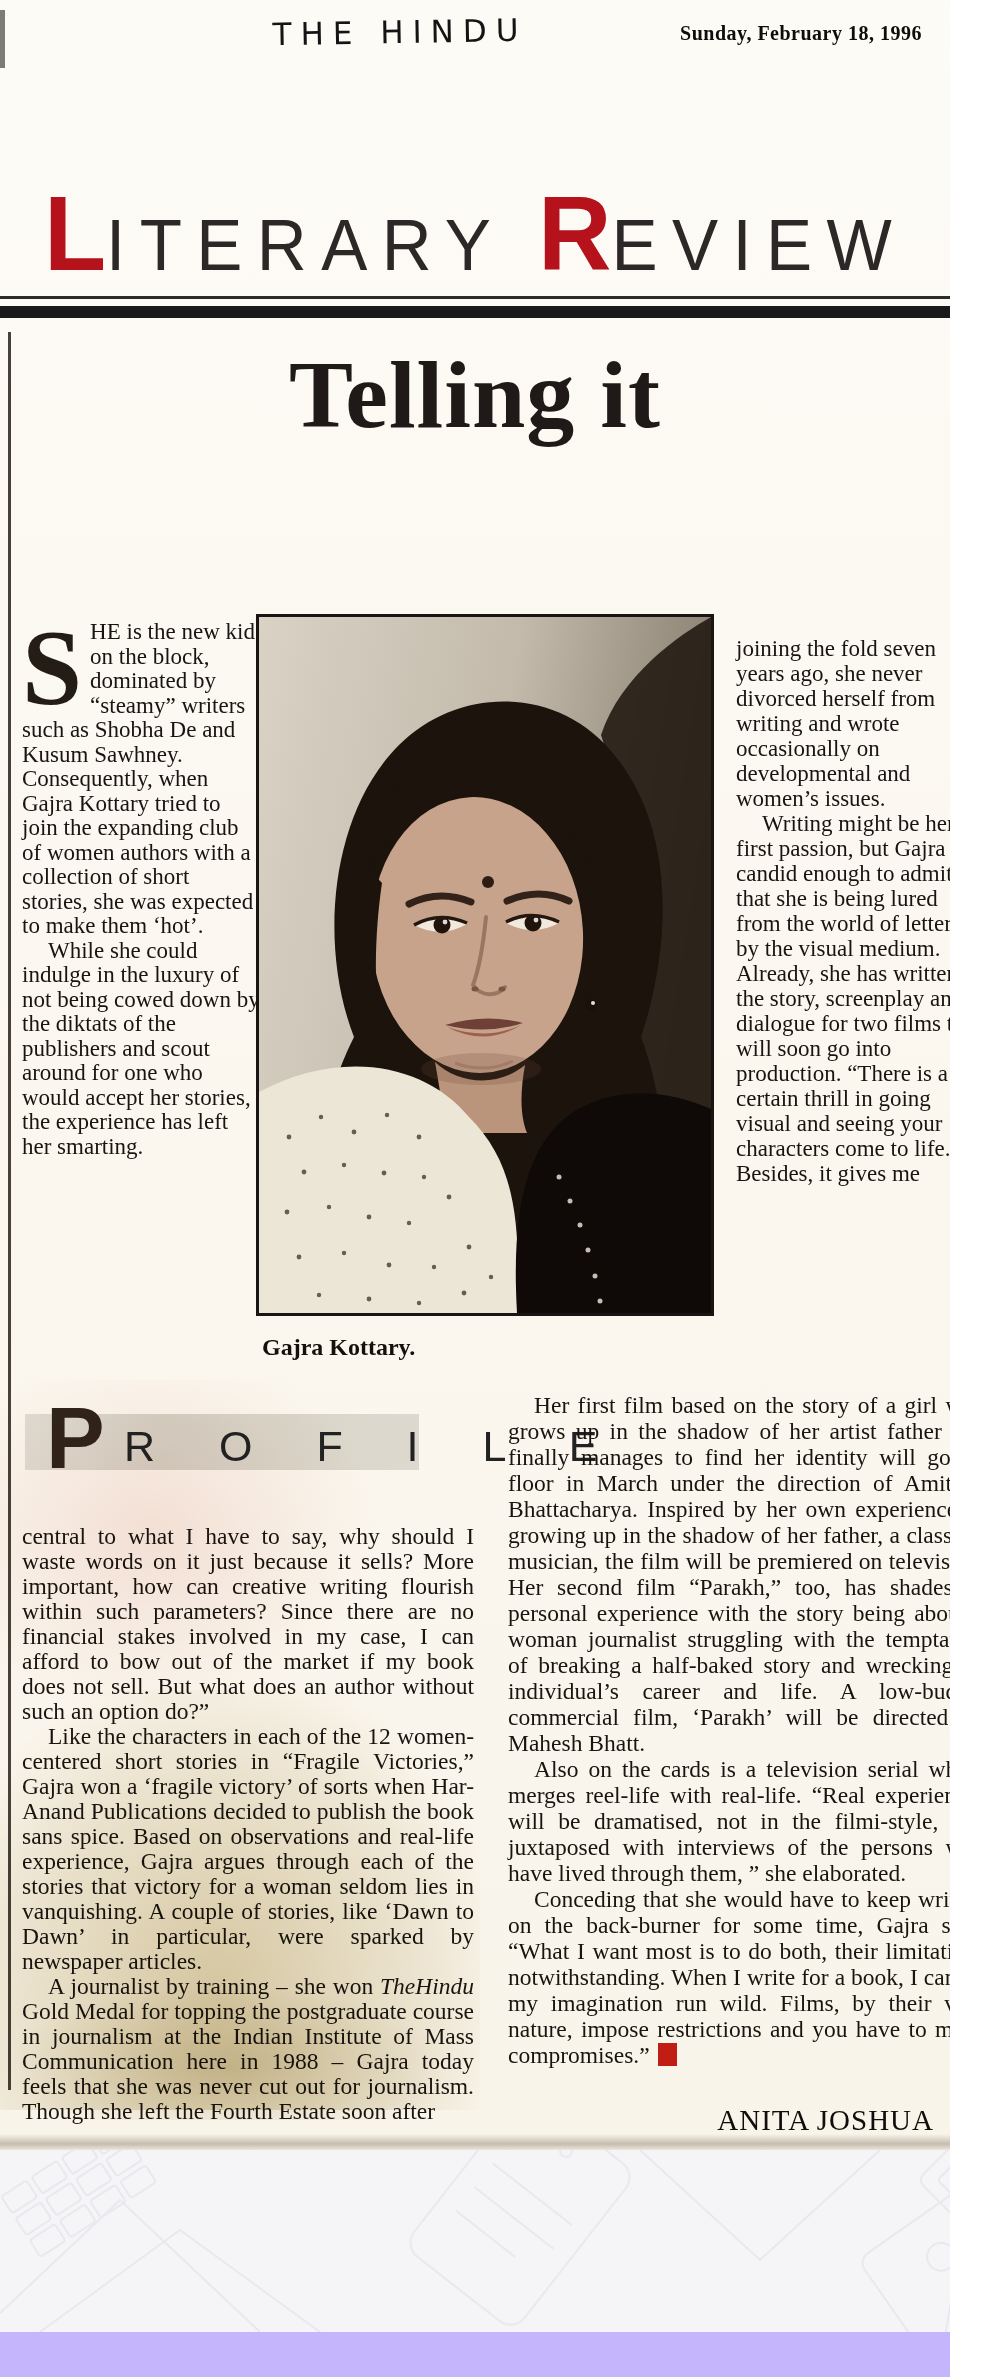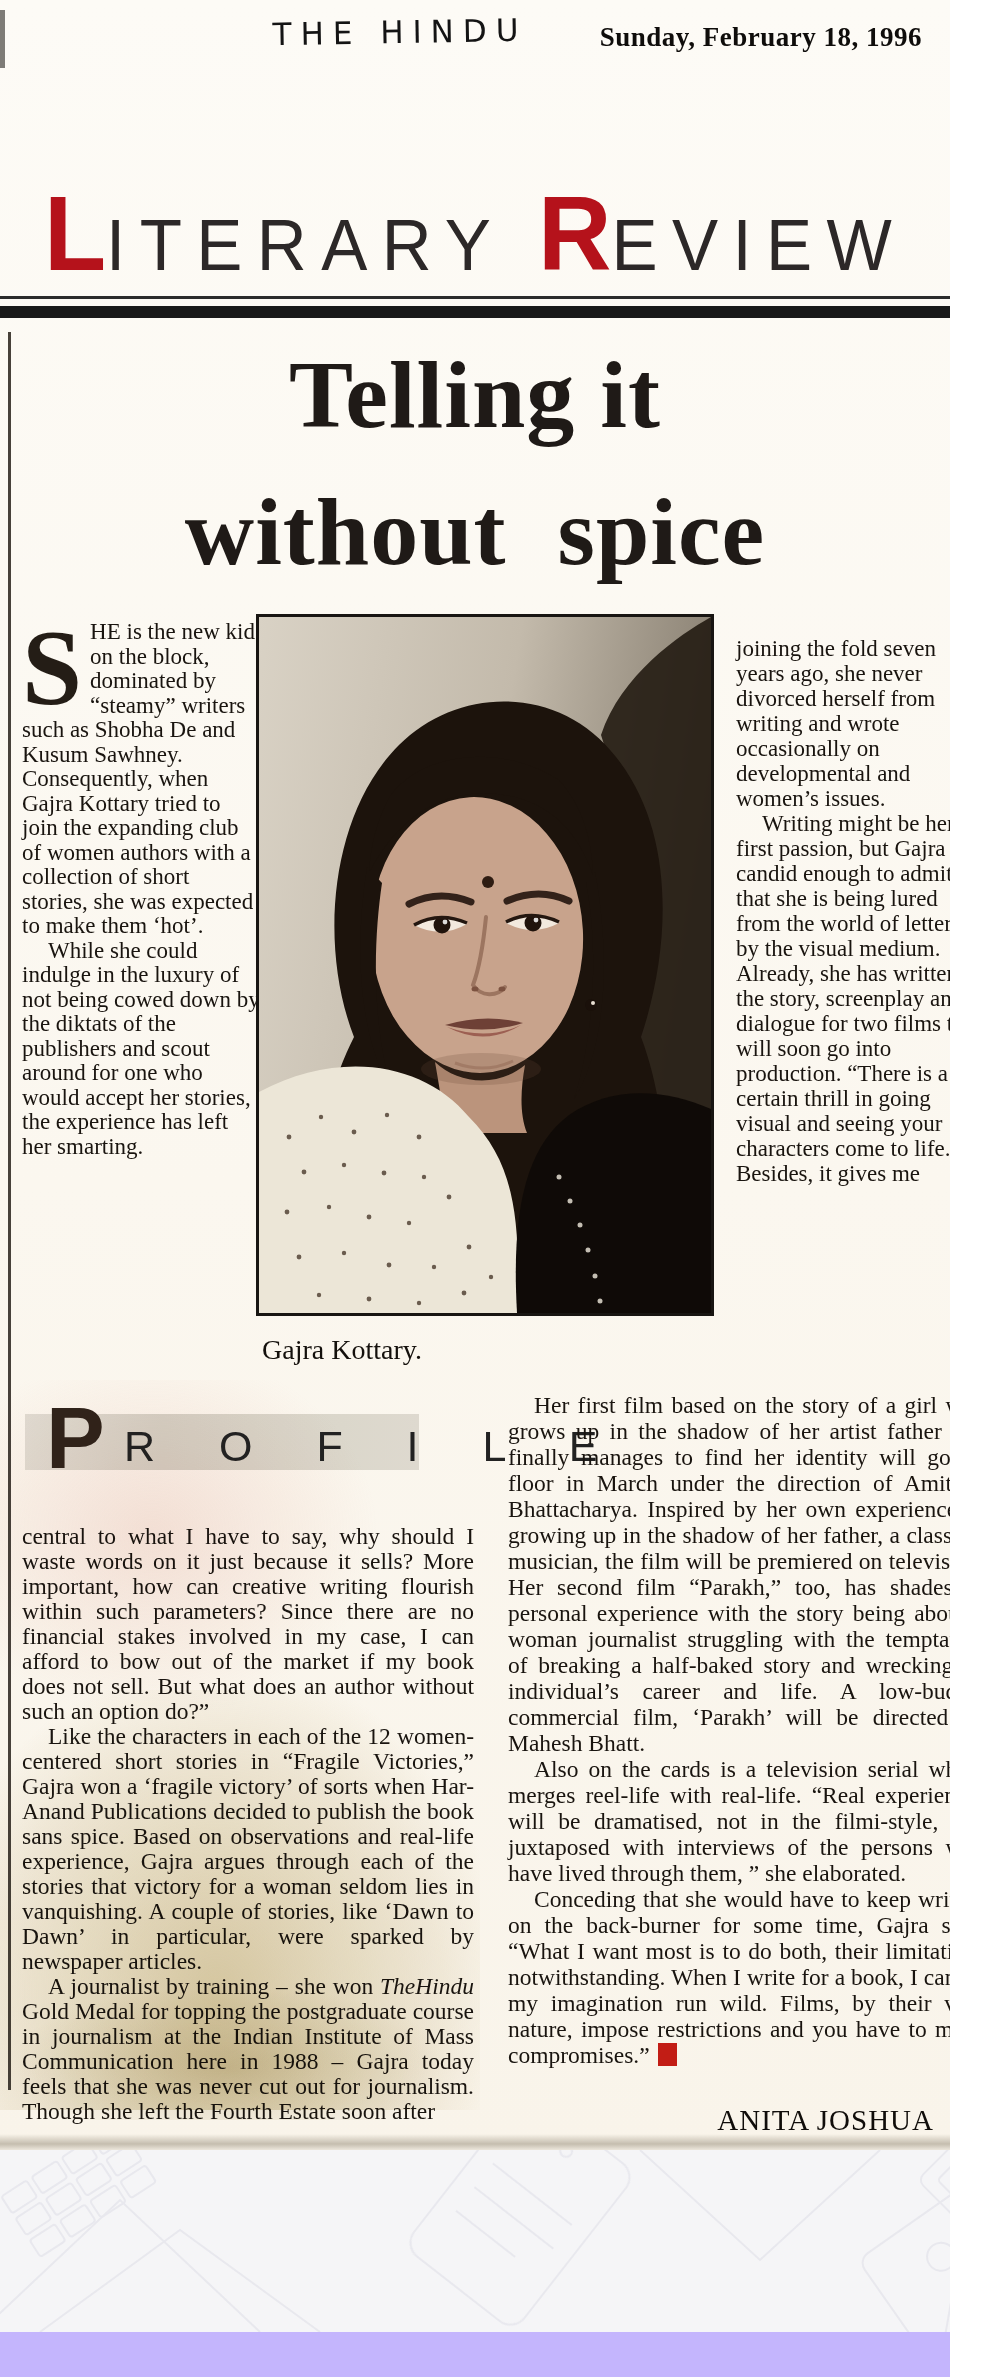--- a/index.html
+++ b/index.html
@@ -16,21 +16,21 @@
          background:radial-gradient(ellipse at 45% 72%, rgba(184,162,98,.52), rgba(184,162,98,.16) 58%, rgba(184,162,98,0) 78%);}
   .stain2{left:20px;top:1990px;width:420px;height:130px;mix-blend-mode:multiply;
          background:radial-gradient(ellipse at 50% 60%, rgba(158,138,66,.30), rgba(158,138,66,0) 75%);}
   .edge-shadow{left:0;top:2134px;width:1000px;height:18px;
          background:linear-gradient(to bottom, rgba(0,0,0,0) 0%, rgba(112,100,78,.38) 55%, rgba(0,0,0,0) 100%);}
 
   
   .hand-title{left:240px;top:14px;width:320px;text-align:center;
         font-family:"DejaVu Sans", cursive;font-size:31px;letter-spacing:9px;
         transform:rotate(-1deg);color:#141414;white-space:nowrap;}
-  .date{right:28px;top:22px;font-size:27px;font-weight:bold;letter-spacing:.5px;color:#0f0d0b;}
+  .date{right:28px;top:22px;font-size:20px;font-weight:bold;letter-spacing:.5px;color:#0f0d0b;}
 
   
   .banner{left:0;right:0;top:180px;text-align:center;white-space:nowrap;
         font-family:Liberation Sans, sans-serif;color:#2c2828;}
   .banner-inner{display:inline-block;transform:scaleX(.96);transform-origin:center;}
   .b-init{font-size:106px;font-weight:bold;line-height:1;}
   .b-rest{font-size:72px;font-weight:normal;letter-spacing:15px;}
   .b-gap{display:inline-block;width:34px;}
   .rule-thin{left:0;top:296px;width:1000px;height:3px;background:#2b2b2b;}
   .rule-thick{left:0;top:306px;width:1000px;height:12px;background:#191919;}
@@ -50,21 +50,21 @@
   .dropcap{float:left;font-size:108px;line-height:84px;font-weight:bold;
         margin:6px 8px 0 0;color:#241d16;}
   .wide{font-size:23.5px;text-align:justify;}
   .col-bl{left:22px;top:1524px;width:452px;line-height:25px;}
   .col-br{left:508px;top:1392px;width:478px;line-height:26px;}
   .em{font-style:italic;}
 
   
   .photo{left:256px;top:614px;width:452px;height:696px;border:3px solid #181512;
         background:#c6beb1;}
-  .caption{left:262px;top:1334px;width:340px;font-size:28px;font-weight:normal;color:#14100c;}
+  .caption{left:262px;top:1334px;width:340px;font-size:24px;font-weight:bold;color:#14100c;}
 
   
   .profile-bar{left:25px;top:1414px;width:394px;height:56px;
         background:linear-gradient(90deg,#e0dcd2,#d5d1c5 35%,#dbd7cb 80%,#ded9cf);}
   .profile-p{left:46px;top:1394px;font-family:"Liberation Sans", sans-serif;
         font-size:88px;font-weight:bold;line-height:1;color:#30231a;}
   .profile-rest{left:124px;top:1422px;font-family:"Liberation Sans", sans-serif;
         font-size:43px;letter-spacing:26px;color:#222222;}
 
   
@@ -91,21 +91,20 @@
     <div class="banner-inner">
       <span class="b-init js-accent" style="color: rgb(181, 18, 27);">L</span><span class="b-rest">ITERARY</span><span class="b-gap"></span><span class="b-init js-accent" style="color: rgb(181, 18, 27);">R</span><span class="b-rest">EVIEW</span>
     </div>
   </div>
   <div class="abs rule-thin"></div>
   <div class="abs rule-thick"></div>
   <div class="abs vrule"></div>
 
   <div class="abs headline">
     <div>Telling it</div>
-    <div class="l2">without spice</div>
   </div>
 
   <div class="abs col col-tl">
     <p><span class="dropcap">S</span><span>HE is the new kid on the block, dominated by “steamy” writers such as Shobha De and Kusum Sawhney. Consequently, when Gajra Kottary tried to join the expanding club of women authors with a collection of short stories, she was expected to make them ‘hot’.</span></p>
     <p class="ind">While she could indulge in the luxury of not being cowed down by the diktats of the publishers and scout around for one who would accept her stories, the experience has left her smarting.</p>
   </div>
 
   <div class="abs photo">
     <svg width="452" height="696" viewBox="0 0 452 696">
       <defs>

